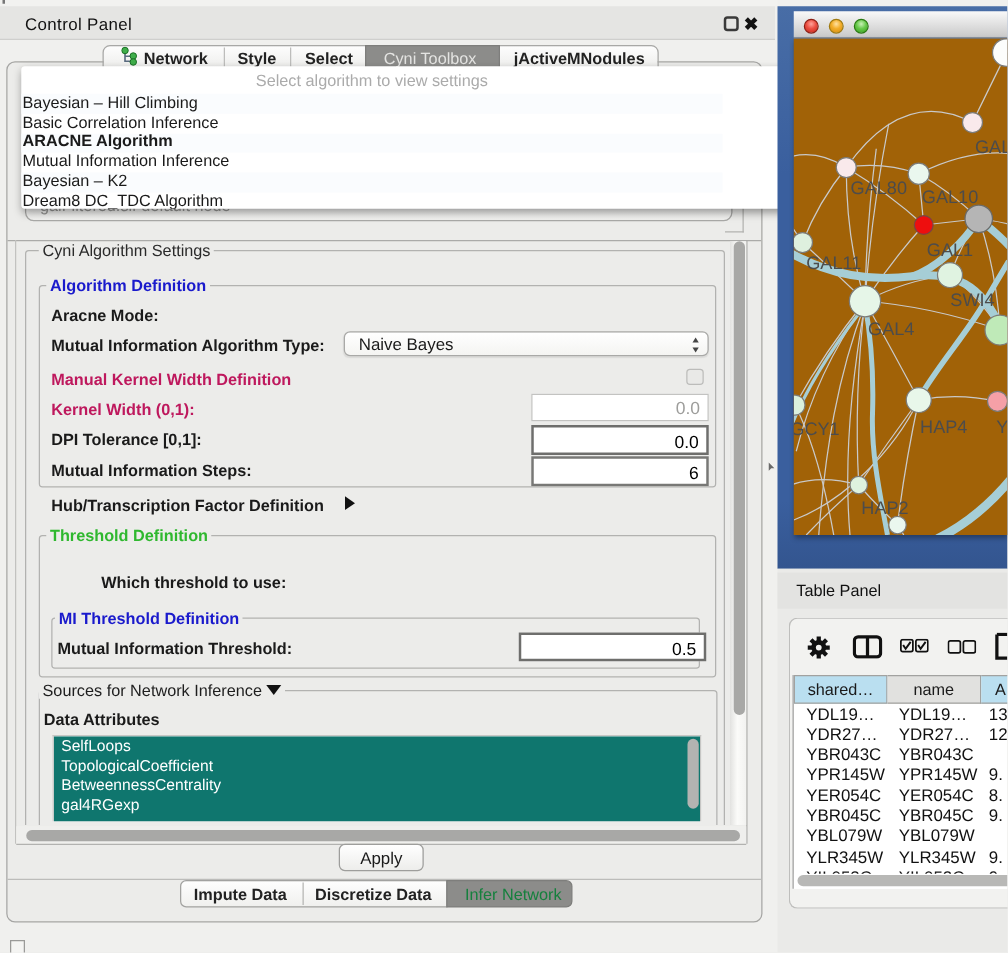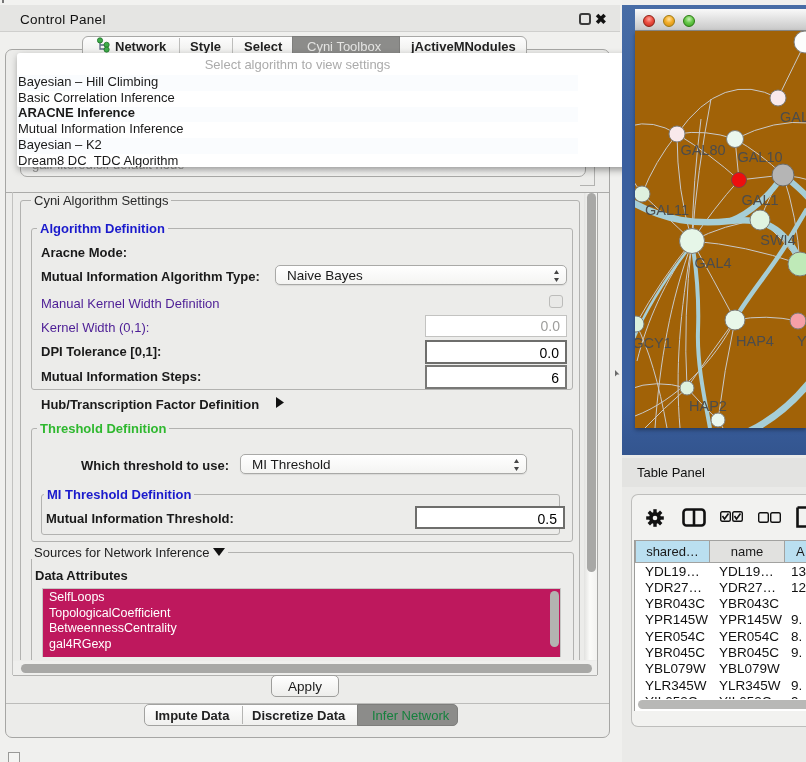--- a/index.html
+++ b/index.html
@@ -1,19 +1,19 @@
 <!DOCTYPE html>
 <html><head><meta charset="utf-8"><style>
 *{margin:0;padding:0;box-sizing:border-box}
 html,body{width:806px;height:762px}
 body{font-family:"Liberation Sans",sans-serif;background:#f0f0ee;position:relative;overflow:hidden;font-size:13px;color:#1a1a1a}
 .abs{position:absolute}
 .b{font-weight:bold}
 .lbl{position:absolute;font-weight:bold;white-space:nowrap}
-.glbl{position:absolute;font-weight:normal;white-space:nowrap;color:#4c1d95}
+.glbl{position:absolute;font-weight:bold;white-space:nowrap;color:#be185d}
 .grp{position:absolute;border:1px solid #b2b2b0;border-radius:3px}
 .gcap{position:absolute;background:#ececea;padding:0 3px;white-space:nowrap;line-height:13px}
 .combo{position:absolute;background:linear-gradient(#ffffff,#f4f4f2);border:1px solid #a9a9a7;border-radius:5px;box-shadow:0 1px 1px rgba(0,0,0,0.08)}
 .combo .tx{position:absolute;left:11px;top:2px;line-height:16px;white-space:nowrap;font-size:13.5px}
 .arr{position:absolute;right:6px;top:3px;width:7px;height:14px}
 .inp{position:absolute;background:#fff;text-align:right;line-height:22px;padding-right:6px;font-size:14px}
 </style></head>
 <body>
 
 <div class="abs" style="left:0;top:0;width:622px;height:5px;background:#f2f2f0"></div>
@@ -85,41 +85,34 @@
 
   <div class="lbl" style="left:28px;top:204px">Hub/Transcription Factor Definition</div>
   <svg class="abs" style="left:261px;top:203px" width="12" height="13" viewBox="0 0 12 13">
       <path d="M2 1 L10 6.5 L2 12 Z" fill="#111"></path>
     </svg>
 
   <div class="grp" style="left:18px;top:235px;width:542px;height:114px"></div>
   <div class="gcap b" style="left:24px;top:229px;color:#2fb82f">Threshold Definition</div>
 
   <div class="lbl" style="left:68px;top:265px">Which threshold to use:</div>
-  <div class="combo" style="left:227px;top:261px;width:287px;height:20px">
-      <span class="tx">MI Threshold</span>
-    <svg class="arr" viewBox="0 0 7 14">
-        <path d="M3.5 1 L6 5 L1 5 Z" fill="#444"></path>
-        <path d="M3.5 13 L6 9 L1 9 Z" fill="#444"></path>
-      </svg>
-    </div>
 
   <div class="grp" style="left:28px;top:301px;width:519px;height:41px"></div>
   <div class="gcap b" style="left:31px;top:295px;color:#1a1acc">MI Threshold Definition</div>
 
   <div class="lbl" style="left:33px;top:318px">Mutual Information Threshold:</div>
   <div class="inp" style="left:402px;top:313px;width:150px;height:23px;border:2px solid #6e6e6c;color:#000">0.5</div>
 
   <div class="grp" style="left:18px;top:359px;width:543px;height:250px"></div>
   <div class="gcap" style="left:18px;top:353px;color:#1e1e1e">Sources for Network Inference <span style="display:inline-block;width:0;height:0;border-left:6px solid transparent;border-right:6px solid transparent;border-top:8px solid #111;vertical-align:1px"></span></div>
 
   <div class="lbl" style="left:22px;top:375px">Data Attributes</div>
 
   <div class="abs" style="left:29px;top:395px;width:519px;height:69px;background:#fff;border:1px solid #c6c6c4;border-bottom:none;overflow:hidden">
-    <div class="abs" style="left:0;top:0;width:584px;height:69px;background:#be185d;color:#fff">
+    <div class="abs" style="left:0;top:0;width:584px;height:69px;background:#0f766e;color:#fff">
       <div style="padding:1px 0 0 6px;line-height:15.7px;font-size:12.5px">SelfLoops<br>TopologicalCoefficient<br>BetweennessCentrality<br>gal4RGexp</div>
     </div>
     <div class="abs" style="left:507px;top:2px;width:9px;height:56px;background:#b3b3b1;border-radius:5px"></div>
   </div>
 
 </div>
 
 <div class="abs" style="left:13px;top:661px;width:584px;height:14px;background:#efefed"></div>
 <div class="abs" style="left:21px;top:664px;width:571px;height:9px;background:#a8a8a6;border-radius:5px"></div>
 
@@ -140,21 +133,21 @@
 <div class="abs" style="left:8px;top:752px;width:12px;height:12px;background:#f4f4f2;border:1px solid #9a9a98"></div>
 <svg class="abs" style="left:614px;top:369px" width="6" height="8" viewBox="0 0 6 8">
     <path d="M1 7.5 L1 1 L5.5 5.5 L3 5.5 Z" fill="#6a6a6a"></path>
   </svg>
 
 <div class="abs" style="left:17px;top:53px;width:665px;height:114px;background:#fff;border-radius:3px;box-shadow:1px 3px 7px rgba(0,0,0,0.38);overflow:hidden">
   <div class="abs" style="left:0;top:22px;width:561px;height:15.8px;background:#fafcfe"></div>
   <div class="abs" style="left:0;top:53.6px;width:561px;height:15.8px;background:#fafcfe"></div>
   <div class="abs" style="left:0;top:85.2px;width:561px;height:15.8px;background:#fafcfe"></div>
   <div class="abs" style="left:0;top:4px;width:561px;text-align:center;color:#ababab">Select algorithm to view settings</div>
-  <div class="abs" style="left:1px;top:20.8px;line-height:15.8px;white-space:nowrap">Bayesian – Hill Climbing<br>Basic Correlation Inference<br><b>ARACNE Inference</b><br>Mutual Information Inference<br>Bayesian – K2<br>Dream8 DC_TDC Algorithm</div>
+  <div class="abs" style="left:1px;top:20.8px;line-height:15.8px;white-space:nowrap">Bayesian – Hill Climbing<br>Basic Correlation Inference<br><b>ARACNE Algorithm</b><br>Mutual Information Inference<br>Bayesian – K2<br>Dream8 DC_TDC Algorithm</div>
 </div>
 
 <div class="abs" style="left:622px;top:5px;width:184px;height:450px;background:linear-gradient(#486da6,#3a5f9e 30%,#3a5f9e 88%,#33558f)"></div>
 <div class="abs" style="left:635px;top:9px;width:171px;height:22px;background:linear-gradient(#f9f9f9,#c8c8c8);border-bottom:1px solid #8a8a88"></div>
 <div class="abs" style="left:643px;top:15px;width:12px;height:12px;border-radius:50%;background:radial-gradient(circle at 50% 32%,#ffa39a 0%,#ec4f42 45%,#c2281c 100%);border:1px solid #8e2015"></div>
 <div class="abs" style="left:663px;top:15px;width:12px;height:12px;border-radius:50%;background:radial-gradient(circle at 50% 32%,#ffe2a2 0%,#f3ad28 45%,#cf8a10 100%);border:1px solid #a07a10"></div>
 <div class="abs" style="left:683px;top:15px;width:12px;height:12px;border-radius:50%;background:radial-gradient(circle at 50% 32%,#c9f0b6 0%,#67c94b 45%,#379d1d 100%);border:1px solid #2a7a12"></div>
 <div class="abs" style="left:635px;top:31px;width:171px;height:397px;background:#a16207;overflow:hidden;box-shadow:0 2px 4px rgba(0,0,0,0.35)">
 <svg width="171" height="397" viewBox="0 0 171 397">
   <g fill="none" stroke="#c9c9c9" stroke-width="1">

